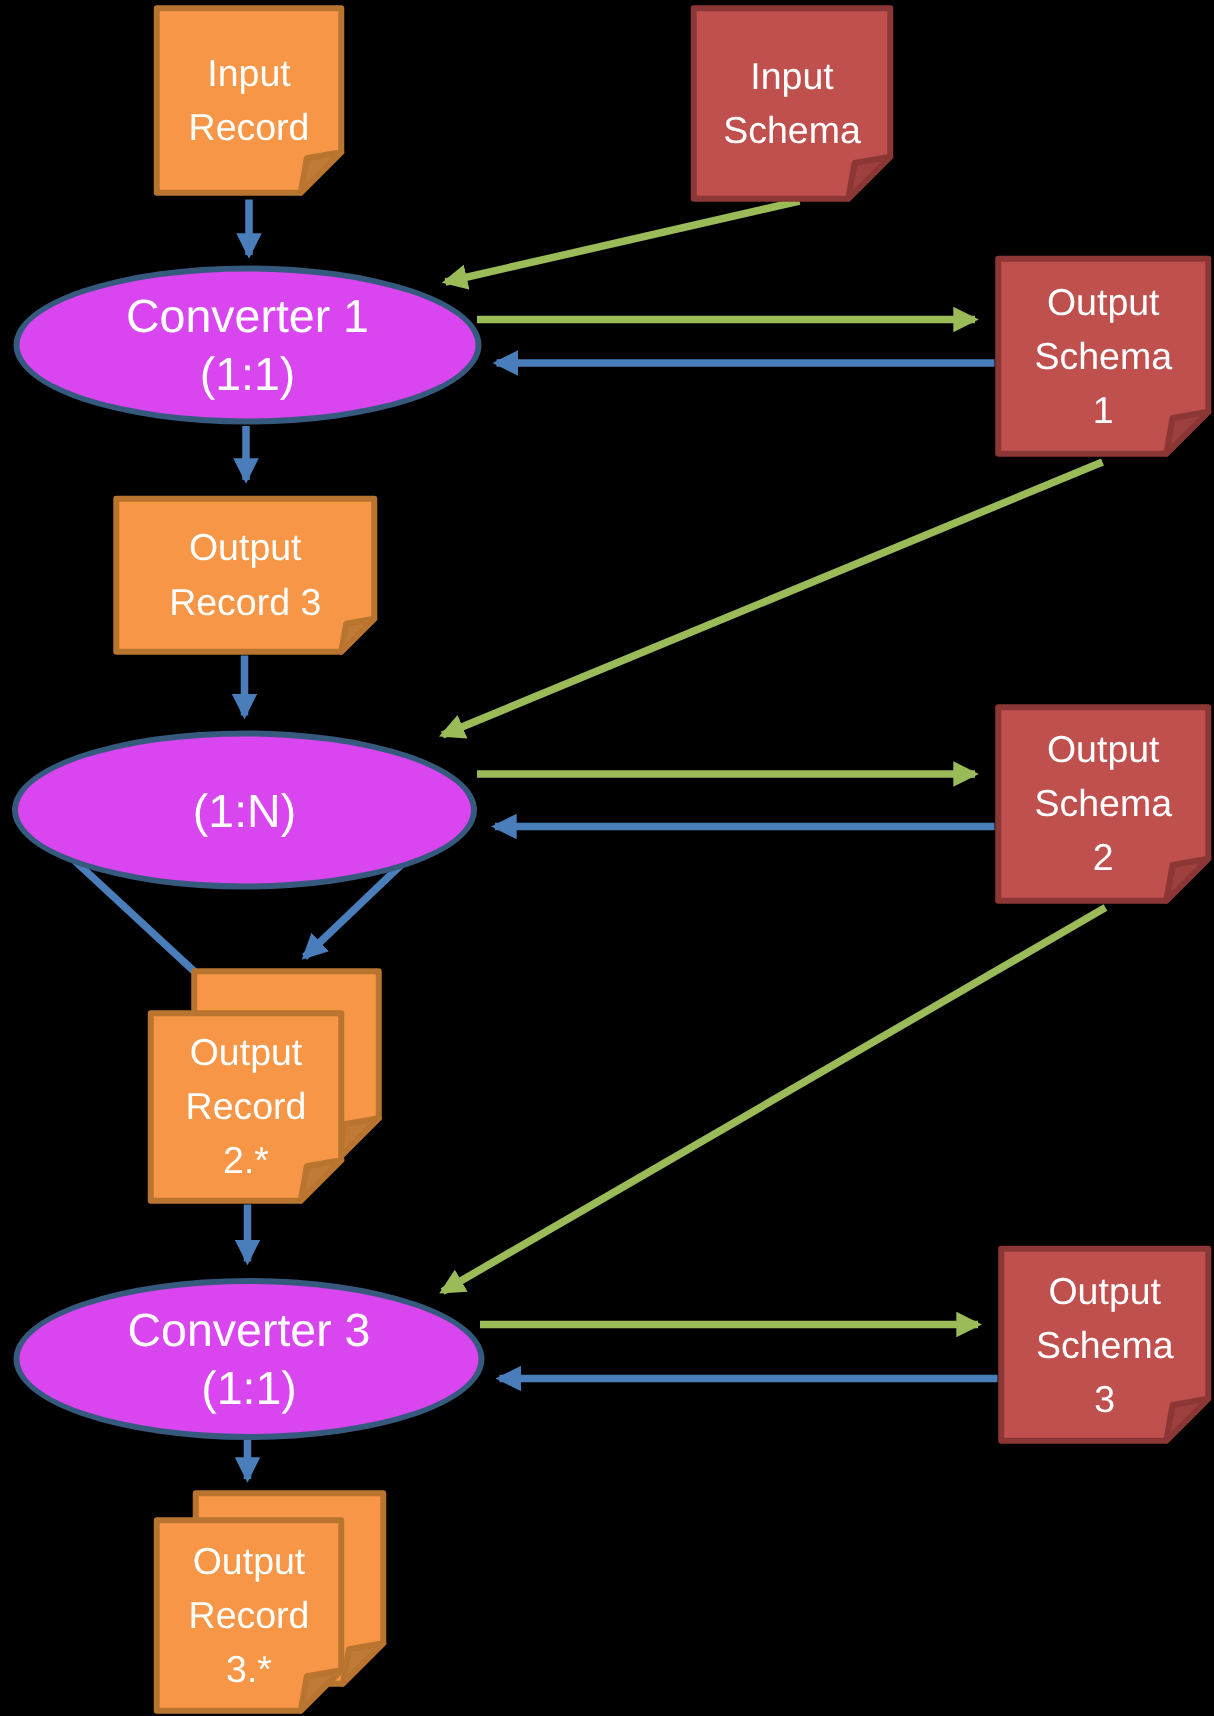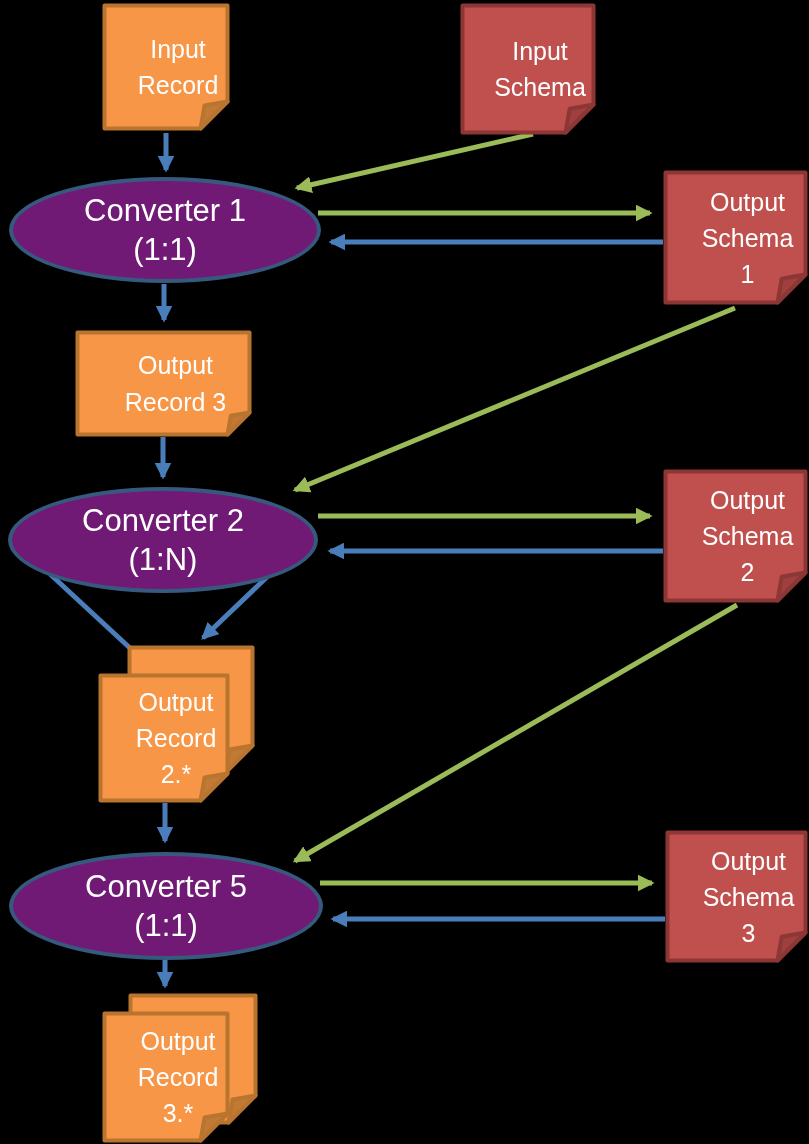--- a/index.html
+++ b/index.html
@@ -1,34 +1,34 @@
 <!DOCTYPE html>
 <html><head>
 <meta charset="utf-8">
 <style>
   html,body{margin:0;padding:0;background:#000;}
   #stage{
     position:relative;width:809px;height:1144px;background:#000;overflow:hidden;
     font-family:"Liberation Sans", sans-serif;
   }
   #edges{position:absolute;left:0;top:0;width:809px;height:1144px;}
-  .note{position:absolute;padding-left:24px;}
+  .note{position:absolute;}
   .note.orange{ --fill:#F79646; --stroke:#B9742F; --flap:#C07A35; }
   .note.red   { --fill:#C0504D; --stroke:#8C3735; --flap:#9E403D; }
   .note-shape{position:absolute;left:0;top:0;}
   .label{
     position:absolute;inset:0;display:flex;flex-direction:column;
     align-items:center;justify-content:center;text-align:center;
     color:#fff;pointer-events:none;
   }
   .note .label{font-size:25px;line-height:36px;}
   .note.wide .label{line-height:37px;}
   .ellipse{
     position:absolute;border-radius:50%;
-    background:#701a75;border:4px solid #36597E;box-sizing:border-box;
+    background:#d946ef;border:4px solid #36597E;box-sizing:border-box;
   }
   .ellipse .label{font-size:31px;line-height:39px;}
 </style>
 </head>
 <body>
 
 <div id="stage">
 
   <svg id="edges" viewBox="0 0 809 1144">
     <defs>
@@ -106,21 +106,20 @@
         <path d="M174.5,82.5 L155.8,85.8 L152.5,104.5 Z" fill="#C07A35" stroke="#B9742F" stroke-width="4" stroke-linejoin="round"></path>
       </svg>
     <div class="label">
       <span>Output</span>
       <span>Record 3</span>
     </div>
   </div>
 
   <div class="ellipse" style="left:8px;top:487px;width:310px;height:106px;">
     <div class="label">
-      <span>Converter 2</span>
       <span>(1:N)</span>
     </div>
   </div>
 
   <div class="note red" style="left:663px;top:469px;width:145px;height:134px;">
       <svg width="145" height="134" class="note-shape">
         <path d="M2.5,2.5 H142.5 V103.5 L114.5,131.5 H2.5 Z" fill="#C0504D" stroke="#8C3735" stroke-width="4" stroke-linejoin="round"></path>
         <path d="M142.5,103.5 L118.7,107.7 L114.5,131.5 Z" fill="#9E403D" stroke="#8C3735" stroke-width="4" stroke-linejoin="round"></path>
       </svg>
     <div class="label">
@@ -143,21 +142,21 @@
       </svg>
     <div class="label">
       <span>Output</span>
       <span>Record</span>
       <span>2.*</span>
     </div>
   </div>
 
   <div class="ellipse" style="left:9px;top:852px;width:314px;height:108px;">
     <div class="label">
-      <span>Converter 5</span>
+      <span>Converter 3</span>
       <span>(1:1)</span>
     </div>
   </div>
 
   <div class="note red" style="left:665px;top:830px;width:143px;height:133px;">
       <svg width="143" height="133" class="note-shape">
         <path d="M2.5,2.5 H140.5 V102.5 L112.5,130.5 H2.5 Z" fill="#C0504D" stroke="#8C3735" stroke-width="4" stroke-linejoin="round"></path>
         <path d="M140.5,102.5 L116.7,106.7 L112.5,130.5 Z" fill="#9E403D" stroke="#8C3735" stroke-width="4" stroke-linejoin="round"></path>
       </svg>
     <div class="label">

